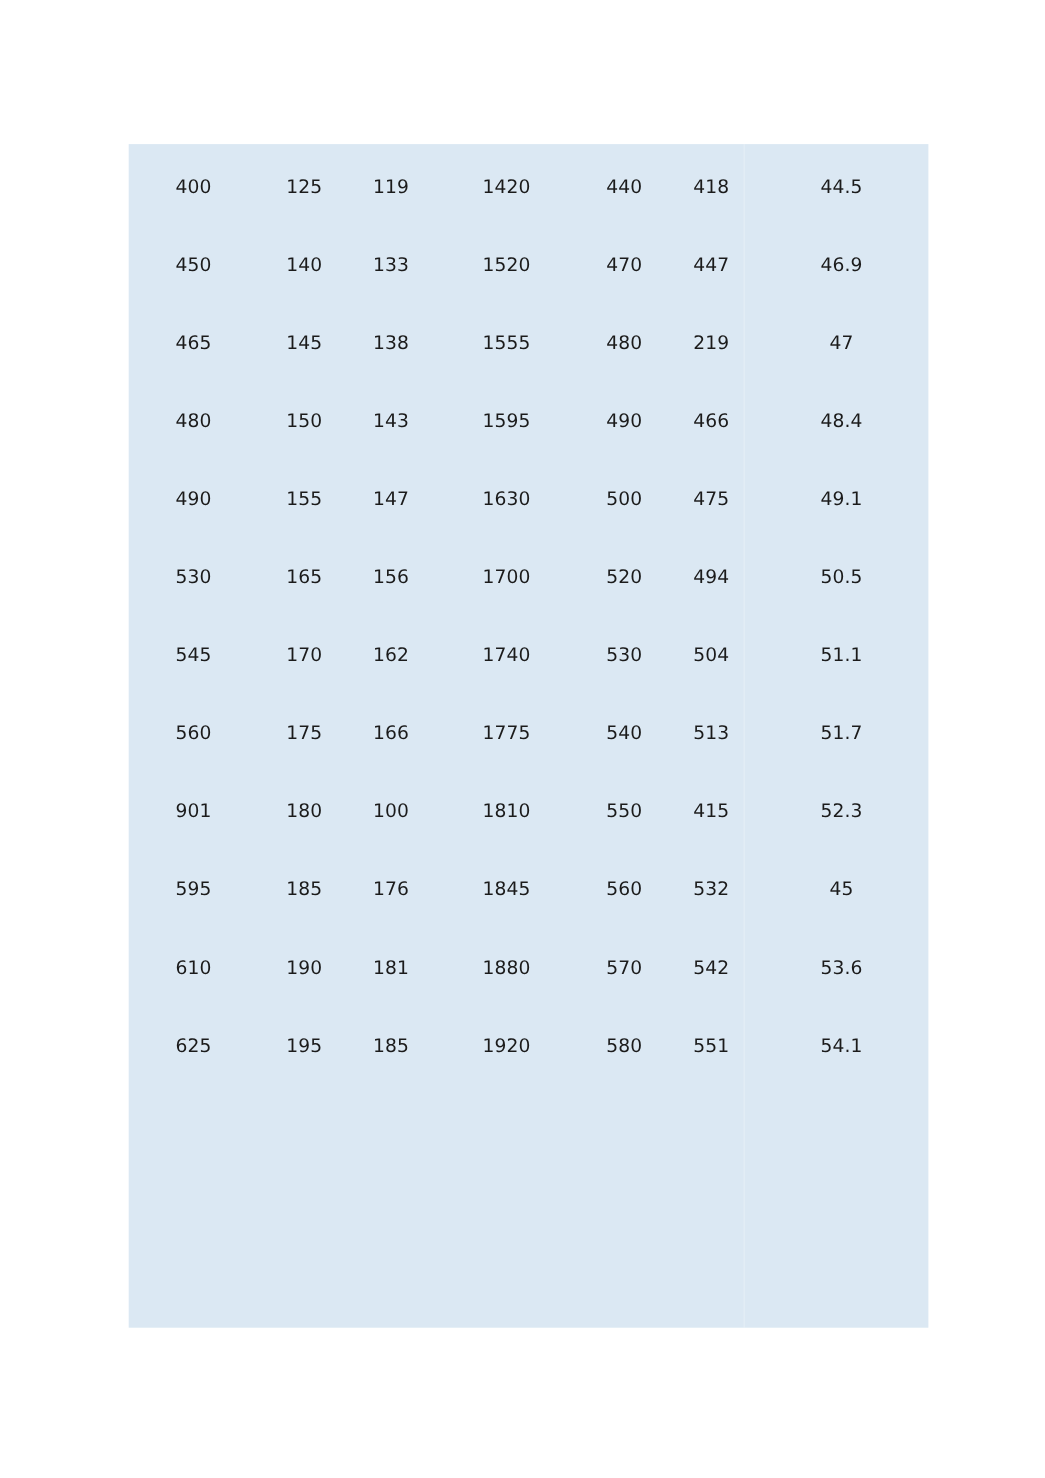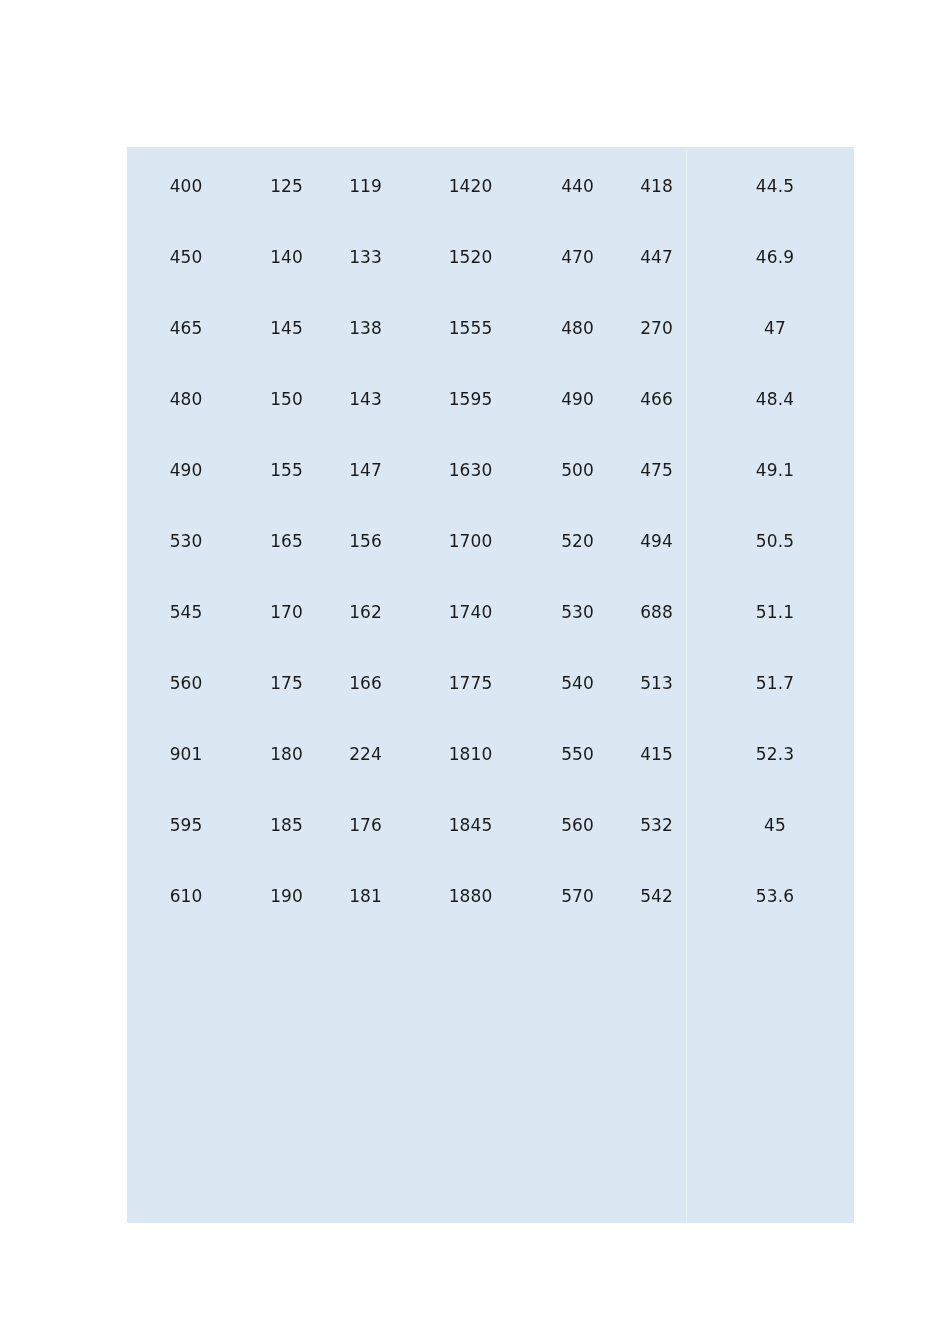--- a/index.html
+++ b/index.html
@@ -11,27 +11,26 @@
   body {
     width: 950px;
     height: 1344px;
     position: relative;
     font-family: "DejaVu Sans", "Liberation Sans", sans-serif;
     overflow: hidden;
   }
 
   #data-panel {
     position: absolute;
-    left: 127px;
+    left: 117px;
     top: 131px;
     width: 727px;
     height: 1076px;
     background: #dbe8f3;
     box-sizing: border-box;
-    margin-top: 16px;
   }
 
   
   #data-panel::after {
     content: "";
     position: absolute;
     left: 559px;
     top: 0;
     width: 1px;
     height: 100%;
@@ -101,21 +100,21 @@
           <td>470</td>
           <td>447</td>
           <td>46.9</td>
         </tr>
         <tr>
           <td>465</td>
           <td>145</td>
           <td>138</td>
           <td>1555</td>
           <td>480</td>
-          <td>270</td>
+          <td>219</td>
           <td>47</td>
         </tr>
         <tr>
           <td>480</td>
           <td>150</td>
           <td>143</td>
           <td>1595</td>
           <td>490</td>
           <td>466</td>
           <td>48.4</td>
@@ -137,36 +136,36 @@
           <td>520</td>
           <td>494</td>
           <td>50.5</td>
         </tr>
         <tr>
           <td>545</td>
           <td>170</td>
           <td>162</td>
           <td>1740</td>
           <td>530</td>
-          <td>688</td>
+          <td>504</td>
           <td>51.1</td>
         </tr>
         <tr>
           <td>560</td>
           <td>175</td>
           <td>166</td>
           <td>1775</td>
           <td>540</td>
           <td>513</td>
           <td>51.7</td>
         </tr>
         <tr>
           <td>901</td>
           <td>180</td>
-          <td>224</td>
+          <td>100</td>
           <td>1810</td>
           <td>550</td>
           <td>415</td>
           <td>52.3</td>
         </tr>
         <tr>
           <td>595</td>
           <td>185</td>
           <td>176</td>
           <td>1845</td>
@@ -176,15 +175,24 @@
         </tr>
         <tr>
           <td>610</td>
           <td>190</td>
           <td>181</td>
           <td>1880</td>
           <td>570</td>
           <td>542</td>
           <td>53.6</td>
         </tr>
+        <tr>
+          <td>625</td>
+          <td>195</td>
+          <td>185</td>
+          <td>1920</td>
+          <td>580</td>
+          <td>551</td>
+          <td>54.1</td>
+        </tr>
       </tbody>
   </table>
 </div>
 
 </body></html>

